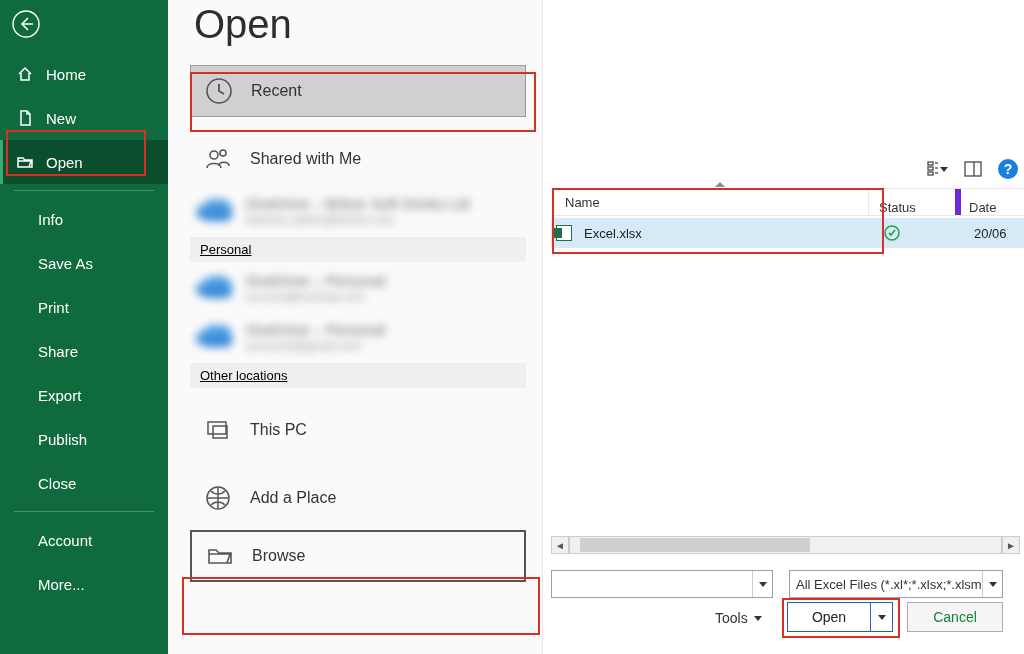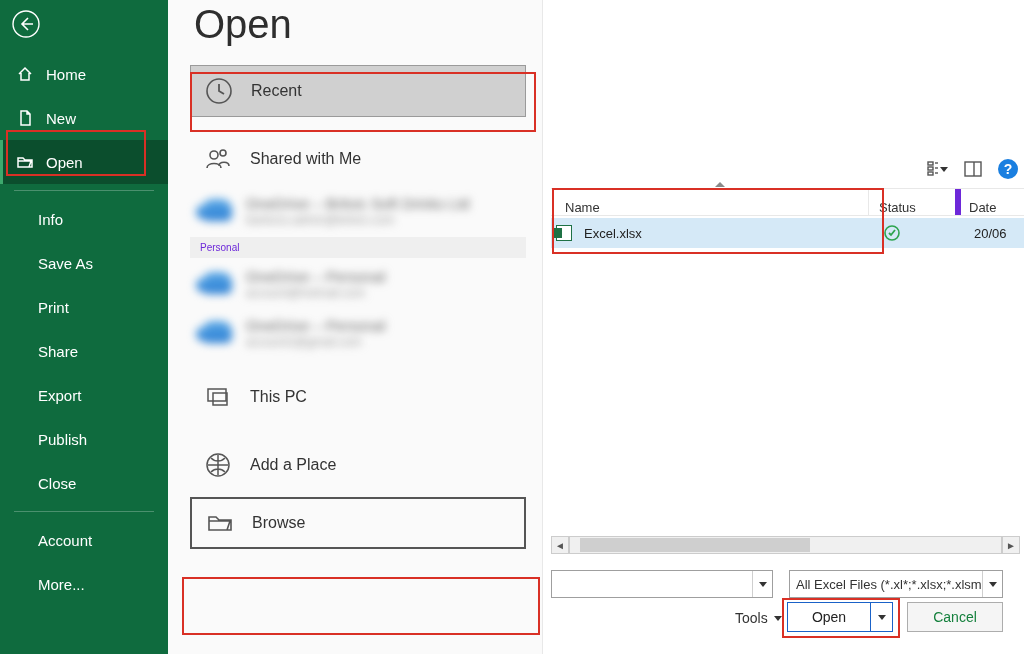--- a/index.html
+++ b/index.html
@@ -41,22 +41,22 @@
   .loc-item {
     display: flex; align-items: center; height: 52px; padding-left: 12px;
     gap: 16px; font-size: 16px; color: #333; cursor: pointer;
     margin: 16px 16px 2px 22px; position: relative;
   }
   .loc-item .lic { width: 32px; height: 32px; display: flex; align-items: center; justify-content: center; }
   .loc-item.selected {
     background: #d0d0d0; border: 1px solid #9a9a9a;
   }
   .section-hdr {
-    background: #efefef; color: #6d28d9; font-size: 10px;
-    padding: 5px 10px; margin: 4px 16px 2px 22px;
+    background: #efefef; color: #000000; font-size: 13px;
+    padding: 5px 10px; margin: 4px 16px 2px 22px; text-decoration: underline;
   }
   .blurred { filter: blur(4px); color: #aaa; }
   .cloud-row { display: flex; align-items: flex-start; gap: 14px; padding: 6px 12px; margin: 4px 16px 4px 22px; }
   .cloud-row .cloud-ic { width: 30px; height: 22px; background: linear-gradient(#5aa8e6,#2b7ed3); border-radius: 11px 11px 6px 6px; margin-top: 4px; position: relative; }
   .cloud-row .cloud-ic::before { content:""; position:absolute; left:-6px; top:6px; width:14px; height:14px; background:inherit; border-radius:50%; }
   .cloud-row .txt { line-height: 1.2; }
   .cloud-row .t1 { font-size: 15px; color: #646464; }
   .cloud-row .t2 { font-size: 12px; color: #9a9a9a; }
   .red-box-recent {
     position: absolute; left: 190px; top: 72px; width: 346px; height: 60px;
@@ -76,21 +76,21 @@
     position: absolute; right: 6px; top: 158px; display: flex; align-items: center; gap: 14px;
   }
   .tb-btn { width: 22px; height: 22px; display: flex; align-items: center; justify-content: center; cursor: pointer; }
   .tb-btn svg { stroke: #555; fill: none; stroke-width: 1.4; }
   .help-ic { width: 20px; height: 20px; border-radius: 50%; background: #1a7fe0; color:#fff; font-size: 14px; font-weight: bold; display:flex; align-items:center; justify-content:center; }
   .col-hdr {
     position: absolute; left: 8px; top: 188px; right: 0; height: 28px;
     border-top: 1px solid #e8e8e8; border-bottom: 1px solid #e8e8e8;
     display: flex; align-items: center; font-size: 13px; color: #333;
   }
-  .col-hdr .c-name   { width: 318px; padding-left: 14px; border-right: 1px solid #e8e8e8; height: 100%; display:flex; align-items:flex-end; }
+  .col-hdr .c-name   { width: 318px; padding-left: 14px; border-right: 1px solid #e8e8e8; height: 100%; display:flex; align-items:center; }
   .col-hdr .c-status { width: 92px;  padding-left: 10px; border-right: 6px solid #6d28d9; height: 100%; display:flex; align-items:flex-end; }
   .col-hdr .c-date   { flex: 1;      padding-left: 8px; height: 100%; display:flex; align-items:flex-end; }
   .file-row {
     position: absolute; left: 8px; top: 218px; right: 0; height: 30px;
     background: #d5e9f7; display: flex; align-items: center; font-size: 13px; color: #222;
   }
   .file-row .f-ico { width: 26px; display:flex; justify-content:center; }
   .file-row .f-name { width: 292px; margin-left: 7px; }
   .file-row .f-status { width: 92px; display:flex; justify-content:flex-start; padding-left: 8px; color:#2da44e; }
   .file-row .f-date { flex:1; padding-left: 6px; }
@@ -113,21 +113,21 @@
   .combo {
     position: absolute; height: 28px; border:1px solid #9f9f9f; background:#fff;
     display:flex; align-items:center; font-size:13px; color:#333;
   }
   .combo .txt { flex:1; padding: 0 6px; overflow:hidden; white-space:nowrap; }
   .combo .dd  { width:20px; height:100%; display:flex; align-items:center; justify-content:center; border-left:1px solid #cfcfcf; }
   .filename-combo { left: 8px; top: 570px; width: 222px; }
   .filter-combo   { left: 246px; top: 570px; width: 214px; }
 
   .tools-lbl {
-    position: absolute; left: 192px; top: 610px; font-size: 14px; color:#333;
+    position: absolute; left: 172px; top: 610px; font-size: 14px; color:#333;
     display: flex; align-items: center; gap: 6px;
   }
   .openbtn-wrap {
     position: absolute; left: 244px; top: 602px; width: 106px; height: 30px;
     display:flex;
   }
   .openbtn {
     flex:1; border:1px solid #1a62c8; background:#fff; color:#222; font-size:14px;
     display:flex; align-items:center; justify-content:center; cursor:pointer;
   }
@@ -262,20 +262,21 @@
     </div>
   </div>
   <div class="cloud-row blurred">
     <div class="cloud-ic"></div>
     <div class="txt">
       <div class="t1">OneDrive – Personal</div>
       <div class="t2">account2@gmail.com</div>
     </div>
   </div>
 
+  <div class="section-hdr">Other locations</div>
 
   <div class="loc-item">
     <span class="lic">
       <svg width="30" height="30" viewBox="0 0 30 30" fill="none" stroke="#555" stroke-width="1.5">
         <rect x="5" y="7" width="18" height="12"></rect>
           <rect x="10" y="11" width="14" height="12"></rect>
       </svg>
     </span>
     <span>This PC</span>
   </div>

